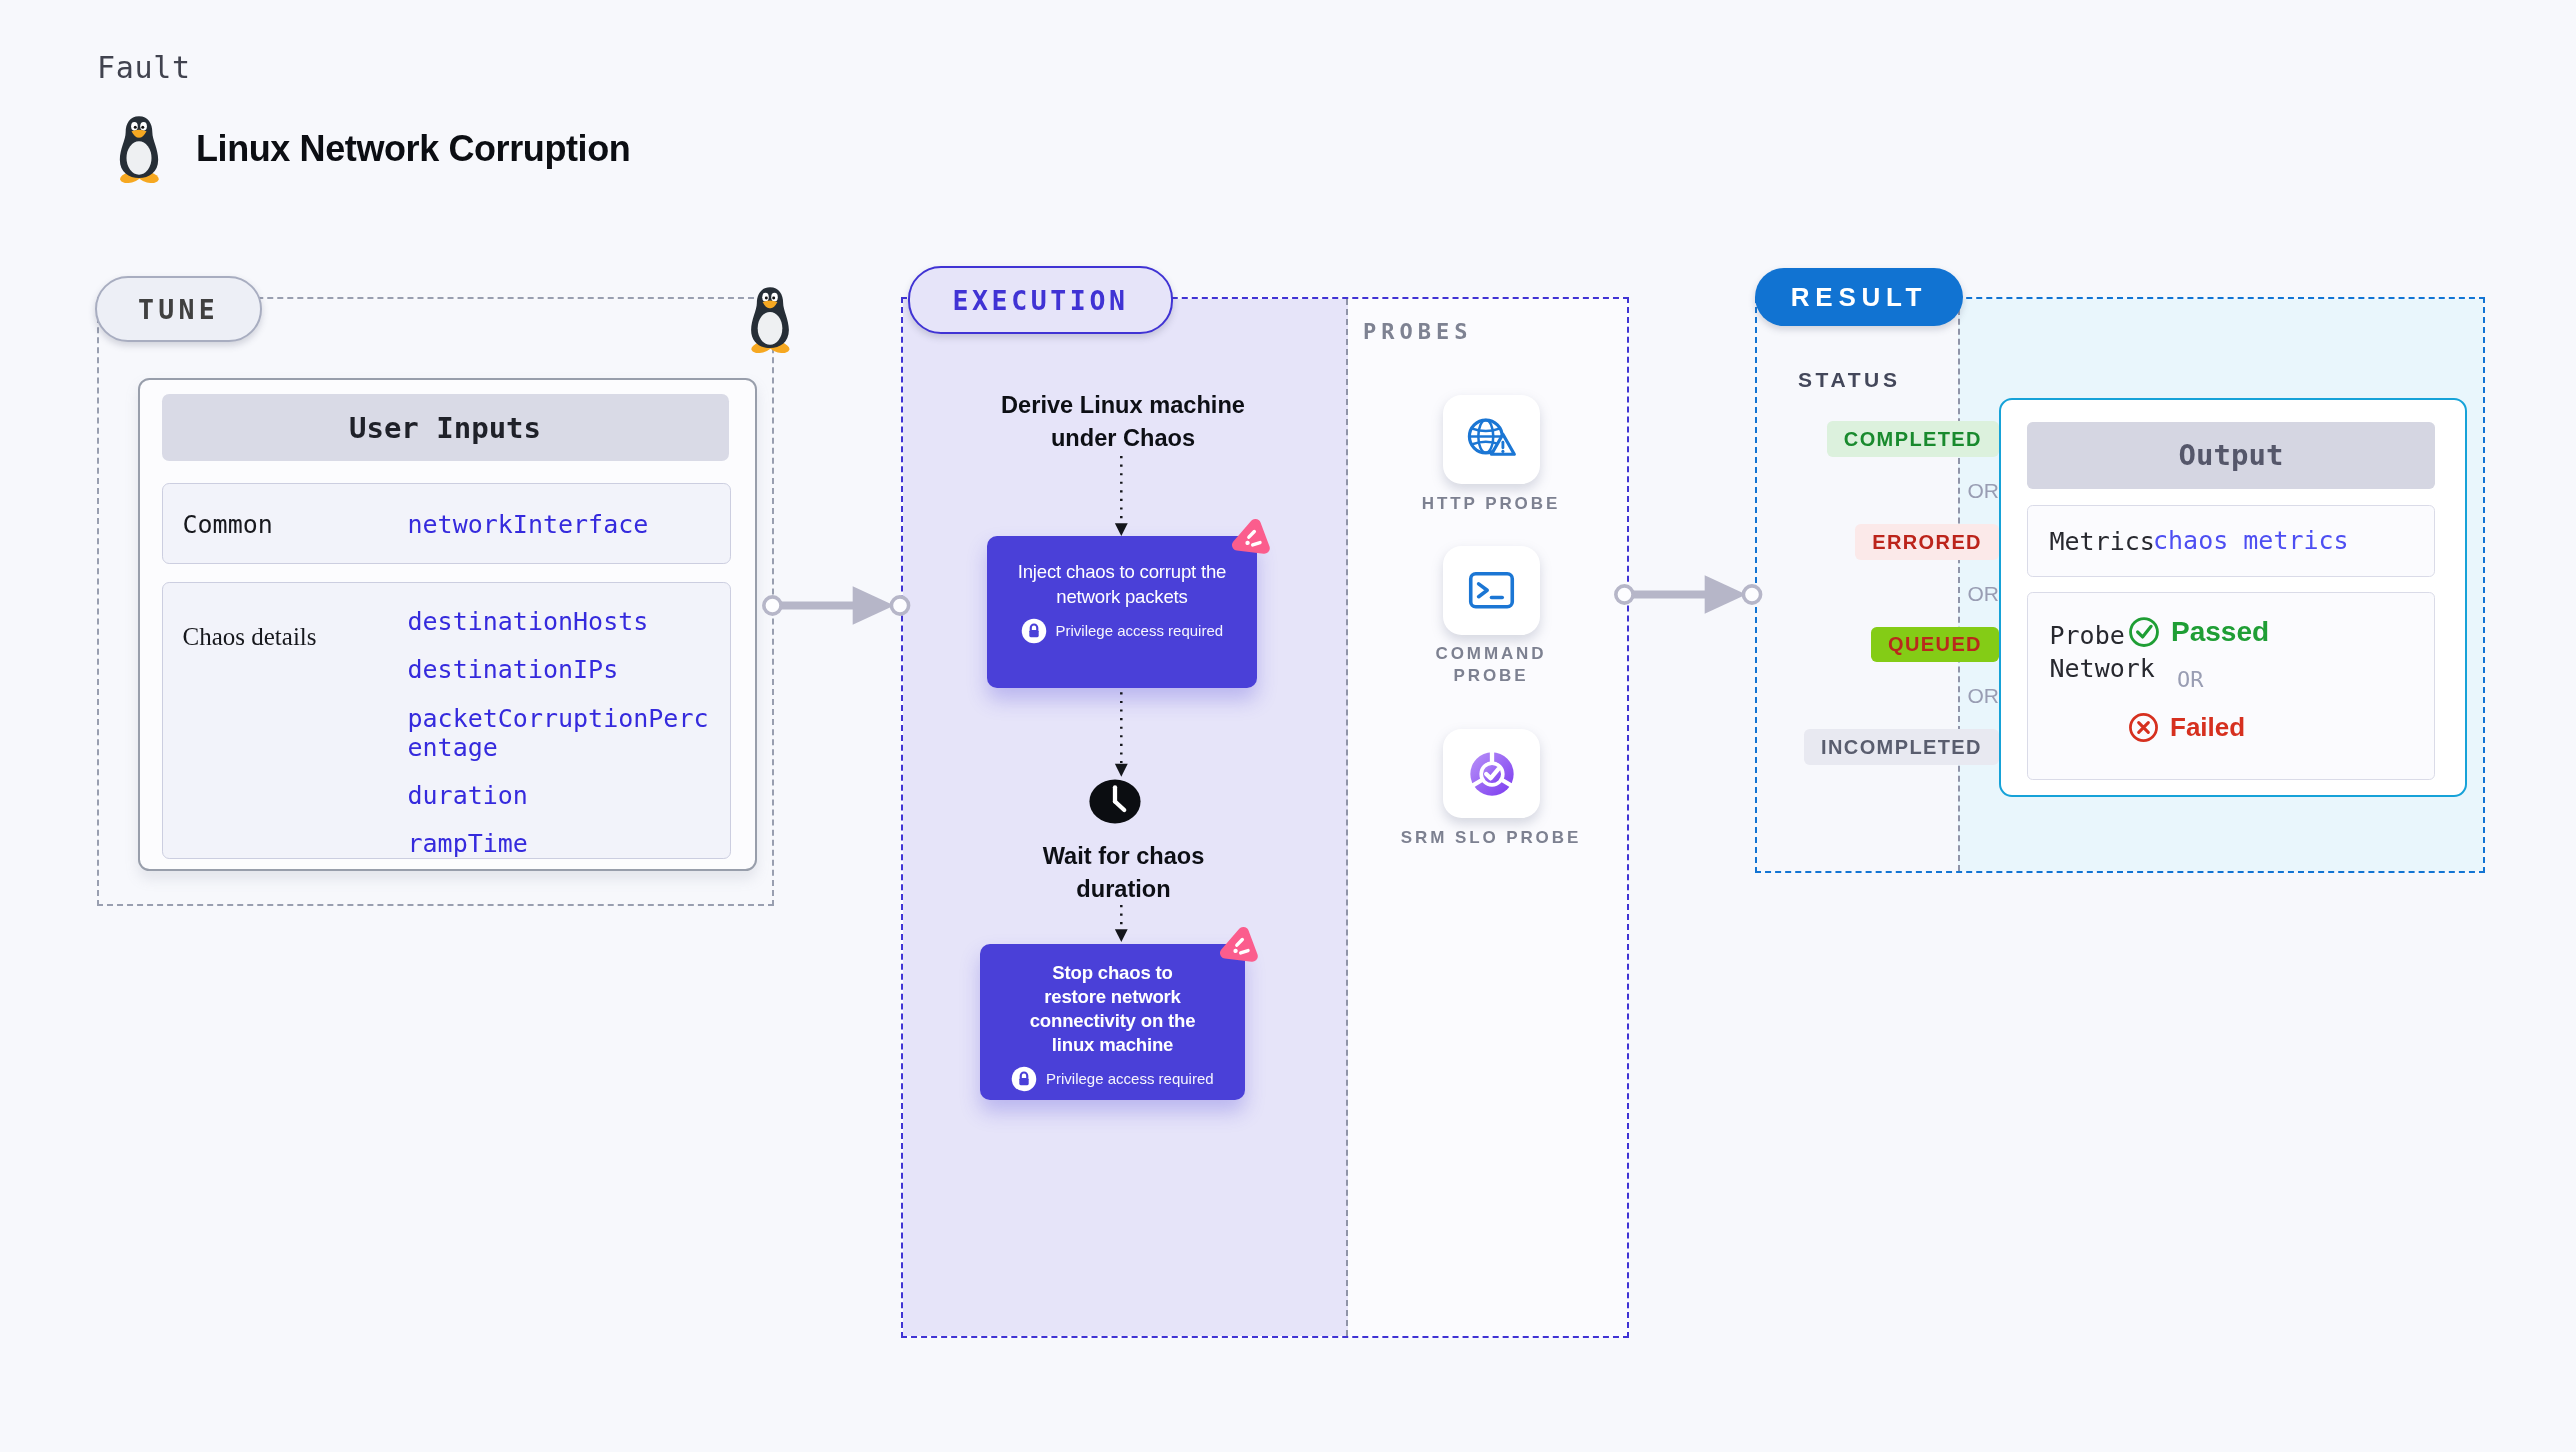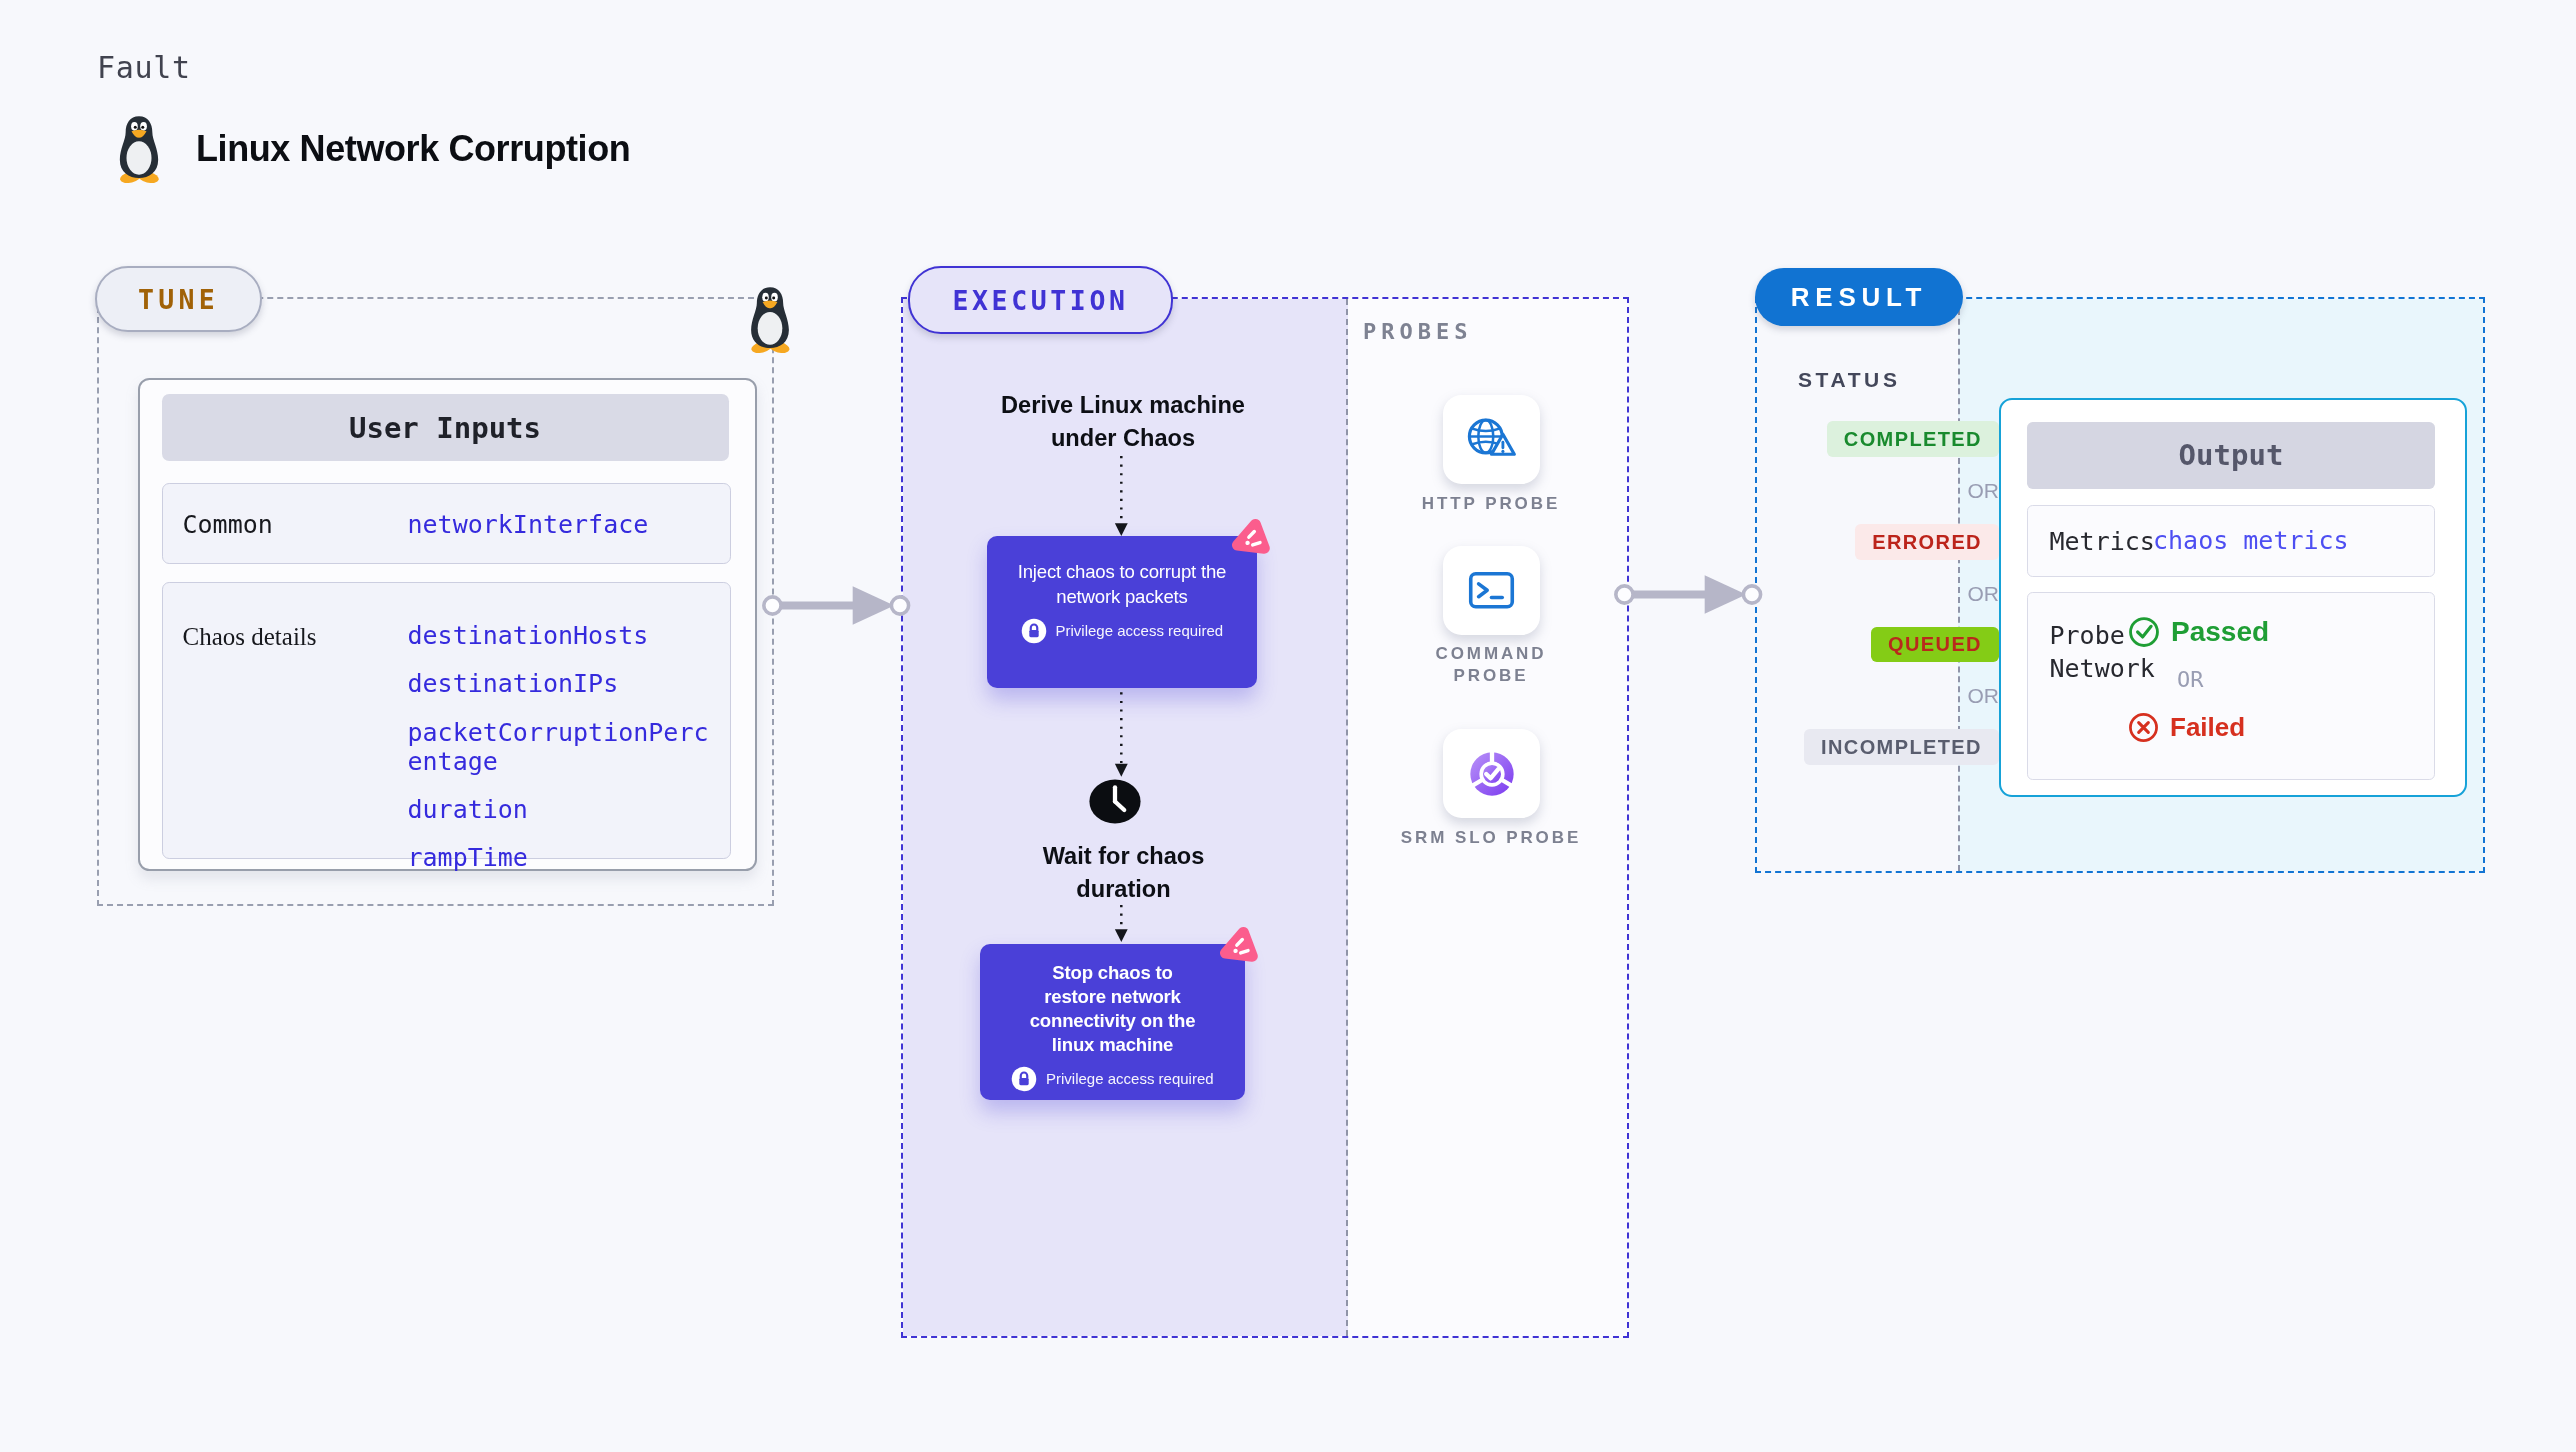--- a/index.html
+++ b/index.html
@@ -10,22 +10,22 @@
 
   
   .eyebrow{left:97px;top:50px;font-size:30px;color:#41434f;letter-spacing:0.7px;}
   .page-title{left:196px;top:128px;font-size:36px;font-weight:bold;color:#0c0e13;letter-spacing:-0.4px;}
   .tux-title{left:113px;top:113px;width:52px;height:70px;}
   .tux-tune{left:745px;top:284px;width:50px;height:69px;z-index:6;}
 
   
   .pill{display:flex;align-items:center;justify-content:center;border-radius:33px;z-index:5;
         font-weight:bold;box-shadow:0 3.6px 7.2px rgba(70,72,100,0.22);}
-  .pill-tune{left:95px;top:266px;width:163px;height:62px;background:#edeff6;border:2.1px solid #a8adc0;
-             font-size:26.5px;letter-spacing:4.3px;color:#a16207;}
+  .pill-tune{left:95px;top:276px;width:163px;height:62px;background:#edeff6;border:2.1px solid #a8adc0;
+             font-size:26.5px;letter-spacing:4.3px;color:#404040;}
   .pill-exec{left:908px;top:266px;width:261px;height:64px;background:#e6e4f9;border:2.9px solid #4033d4;
              font-size:26.5px;letter-spacing:3.6px;color:#4033d4;}
   .pill-result{left:1755px;top:268px;width:208px;height:58px;background:#1173d2;border:none;
                font-size:26px;letter-spacing:5.7px;color:#ffffff;font-family:"Liberation Sans",sans-serif;}
 
   
   .tune-box{left:97px;top:297px;width:673px;height:605px;border:2.1px dashed #999fb0;}
   .exec-box{left:901px;top:297px;width:724px;height:1037px;border:2.1px dashed #4033d4;background:#fbfbfe;}
   .exec-lavender{left:0;top:0;bottom:0;width:443px;background:#e6e4f9;border-right:2.1px dashed #9094a8;}
   .result-box{left:1755px;top:297px;width:726px;height:572px;border:2.1px dashed #1274d3;}
@@ -34,21 +34,21 @@
   
   .ui-card{left:138px;top:378px;width:615px;height:489px;background:#fcfcfe;border:2.1px solid #989eab;
            border-radius:11.5px;box-shadow:0 7.2px 13px rgba(140,145,160,0.18);z-index:2;}
   .ui-head{left:21.5px;top:14.3px;width:567px;height:67px;background:#d9dae6;border-radius:7.2px;
            display:flex;align-items:center;justify-content:center;font-size:29px;font-weight:bold;color:#1f2129;}
   .ui-row{background:#f2f3fa;border:1.4px solid #cccee0;border-radius:7.2px;left:21.5px;width:567px;}
   .ui-row1{top:103px;height:79px;}
   .ui-row2{top:202px;height:275px;}
   .ui-label{position:absolute;left:20px;font-size:25px;color:#17181d;}
   .ui-val{font-size:25px;color:#352add;}
-  .ui-val-col{position:absolute;left:245px;top:38px;width:307px;display:flex;flex-direction:column;gap:19.3px;
+  .ui-val-col{position:absolute;left:245px;top:24px;width:307px;display:flex;flex-direction:column;gap:19.3px;
               line-height:29px;word-break:break-all;}
 
   
   .harrow{z-index:7;}
 
   
   .derive-label{left:987px;top:389px;width:272px;text-align:center;font-size:23.6px;line-height:33px;
                 font-weight:bold;color:#0d0f15;}
   .conn{left:1112px;z-index:3;}
   .chaos-card{background:#4a40d8;border-radius:10px;color:#fff;text-align:center;z-index:3;

